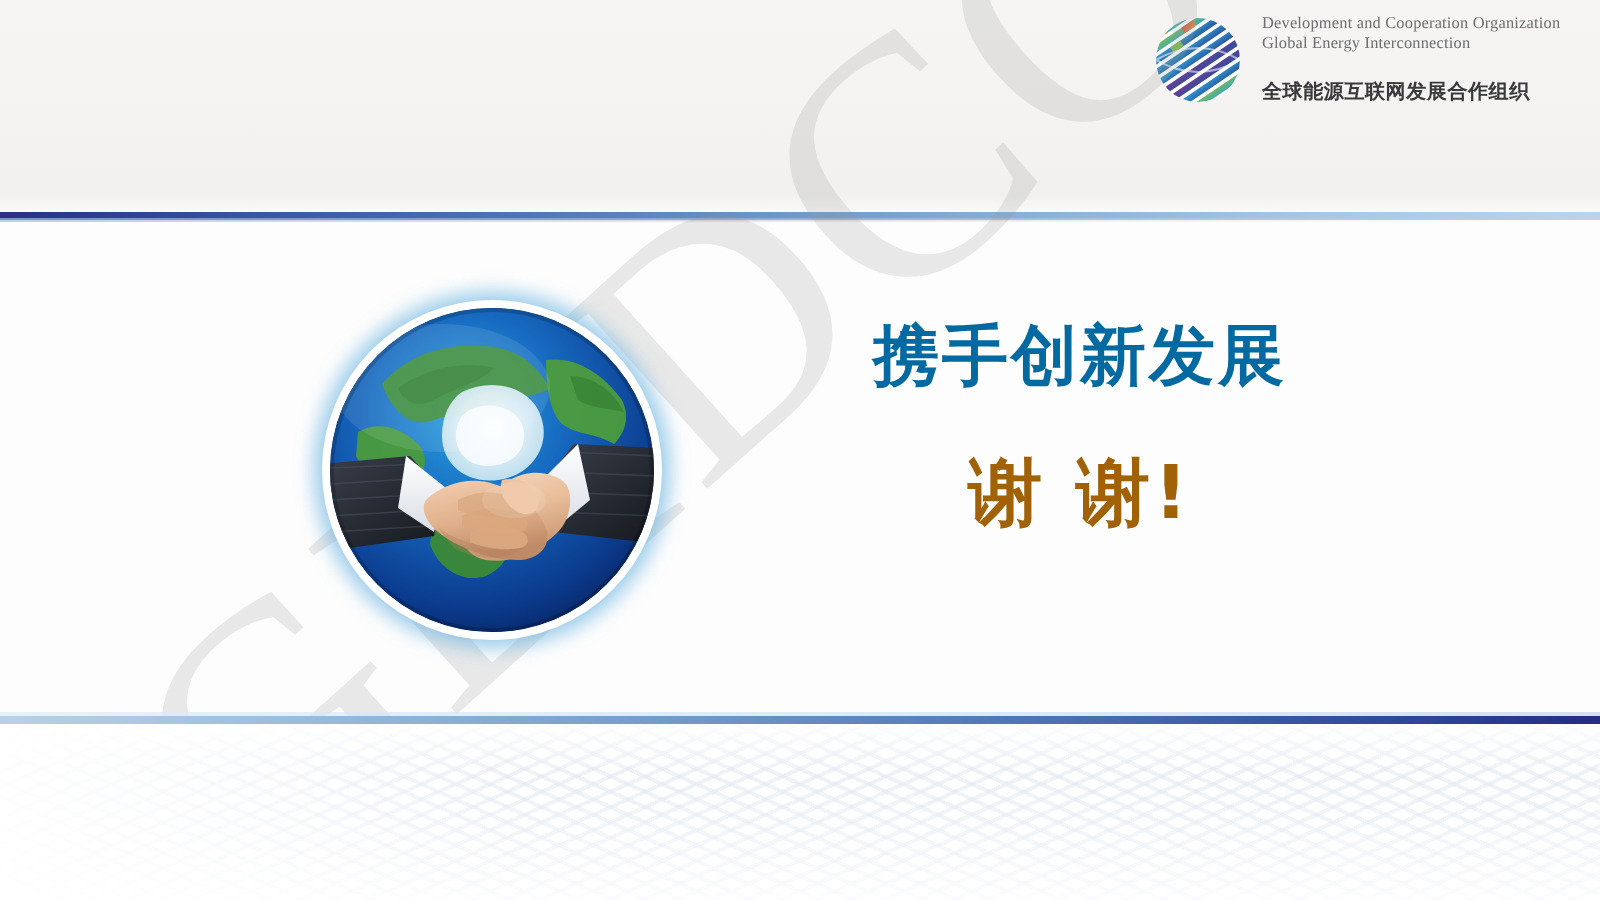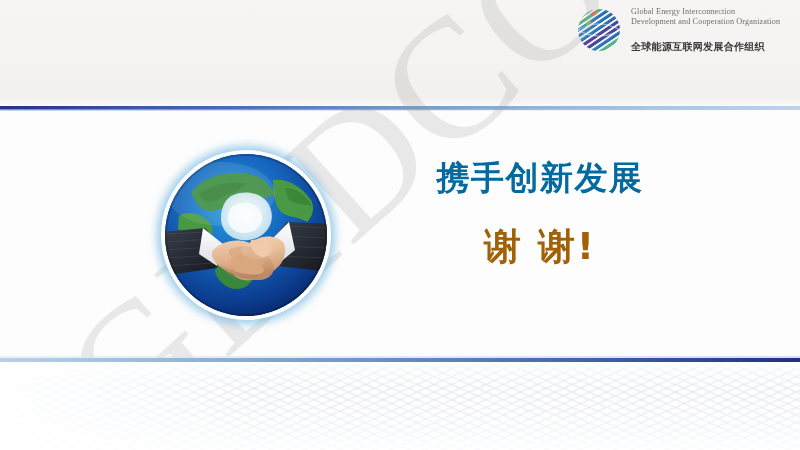--- a/index.html
+++ b/index.html
@@ -267,22 +267,22 @@
           <g transform="rotate(-34 24 24)" opacity=".95">
             <rect x="10" y="1" width="9" height="3.2" fill="url(#gg4)"></rect>
             <rect x="26" y="6" width="7" height="3.2" fill="url(#gg4)"></rect>
             <rect x="16" y="11" width="6" height="3.2" fill="#7fc24a"></rect>
           </g>
           <path d="M3 24 Q24 12 45 24 Q24 36 3 24 Z" fill="none" stroke="#ffffff" stroke-width="1.1" opacity=".55"></path>
         </g>
       </svg>
     </div>
     <div class="org-text">
+      <div class="org-en">Development and Cooperation Organization</div>
       <div class="org-en">Global Energy Interconnection</div>
-      <div class="org-en">Development and Cooperation Organization</div>
       <div class="org-cn">全球能源互联网发展合作组织</div>
     </div>
   </div>
 
   <div class="rule rule-top"></div>
 
   <div class="watermark">GEIDCO</div>
 
   <div class="hero-circle-wrap">
     <div class="hero-glow"></div>

